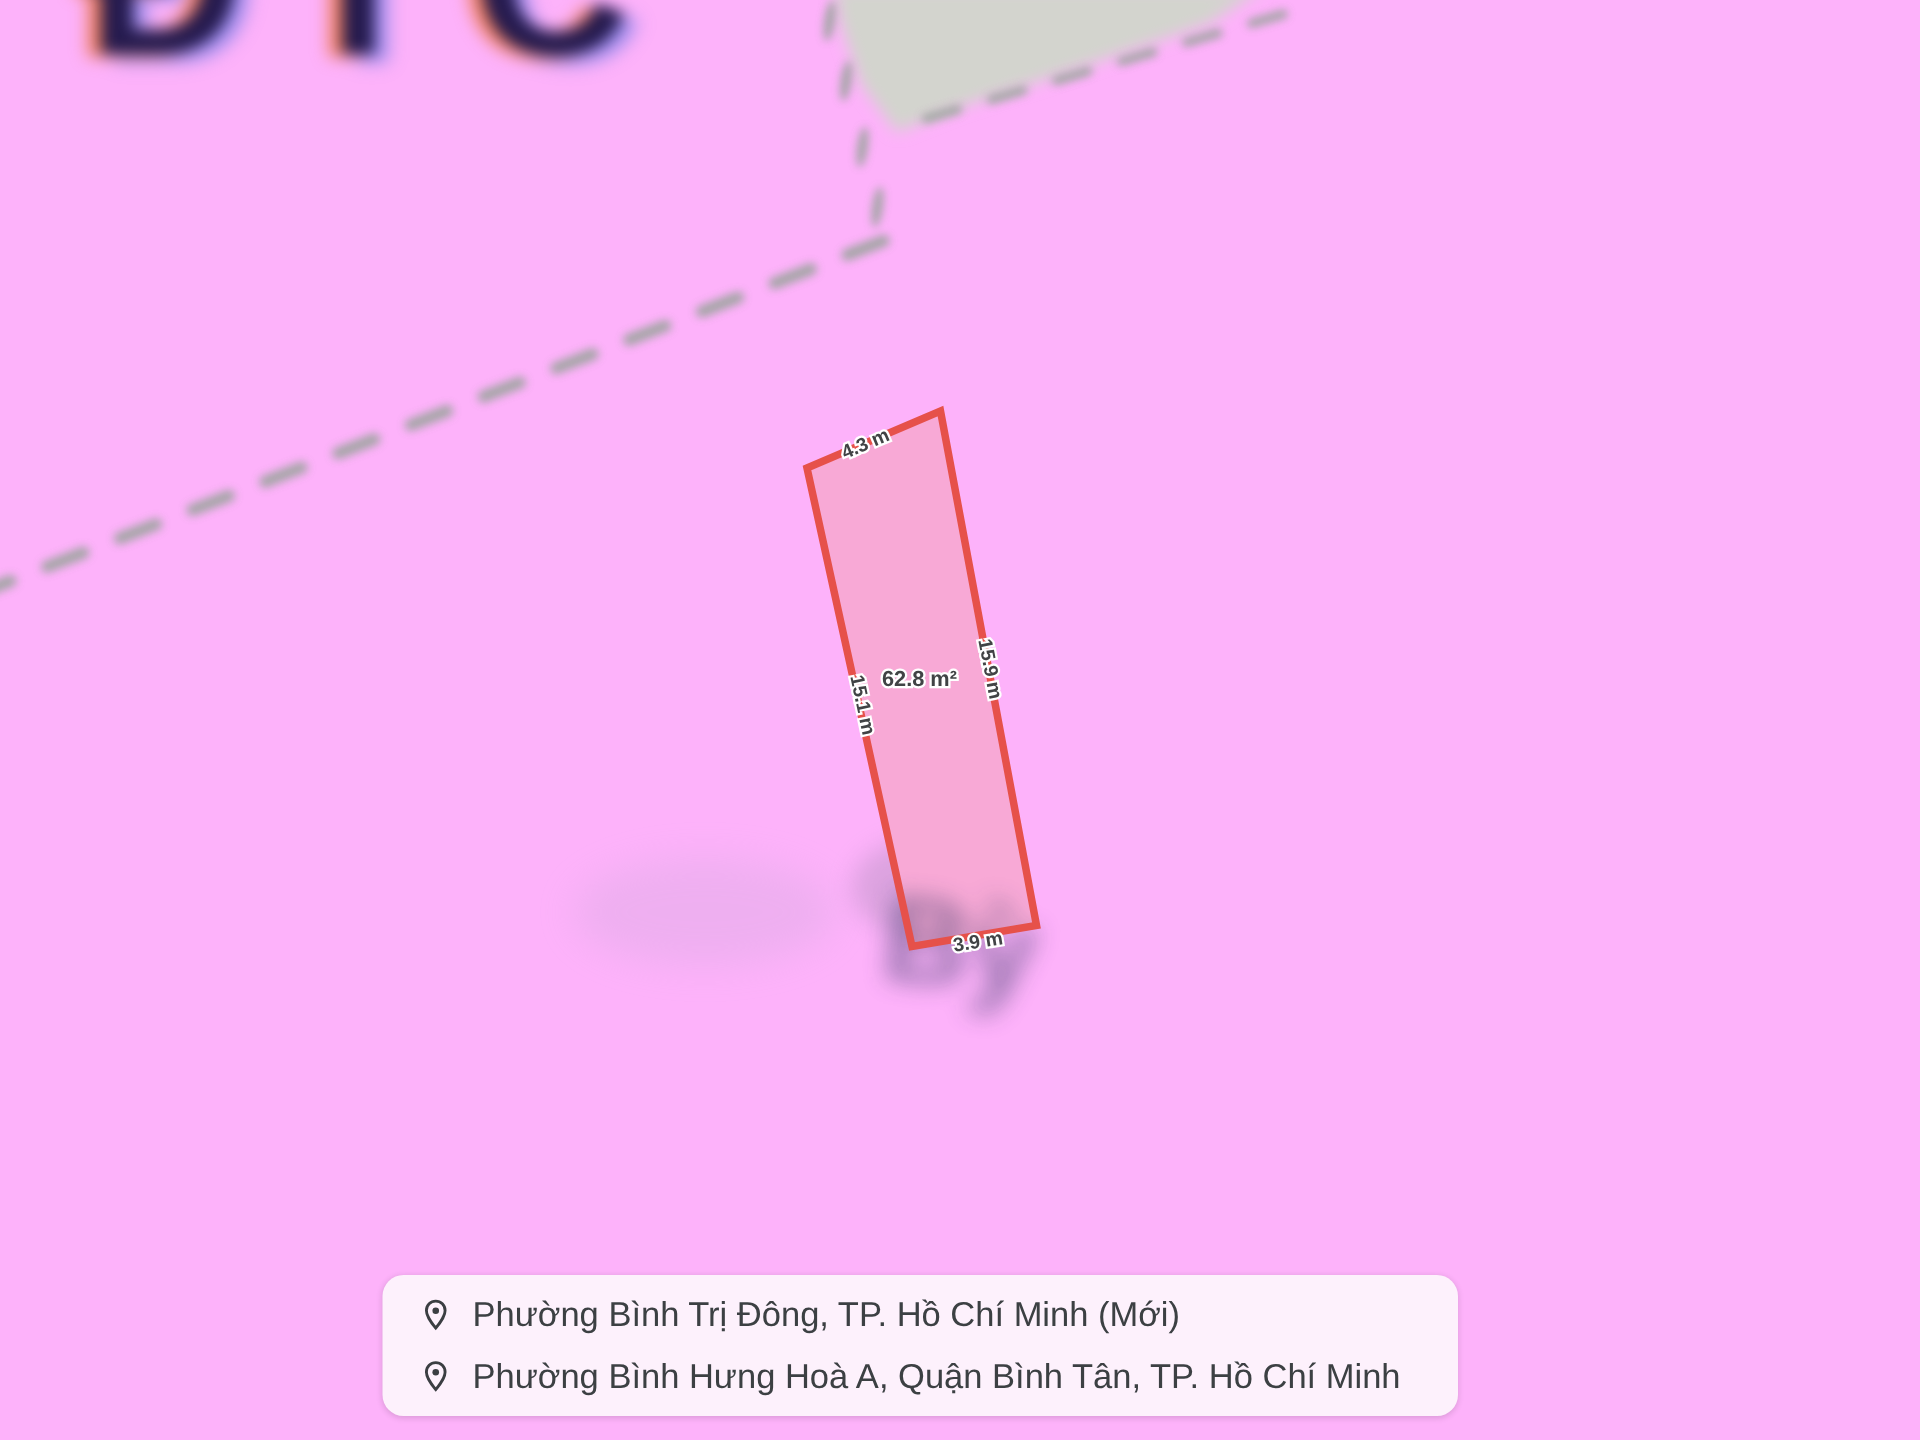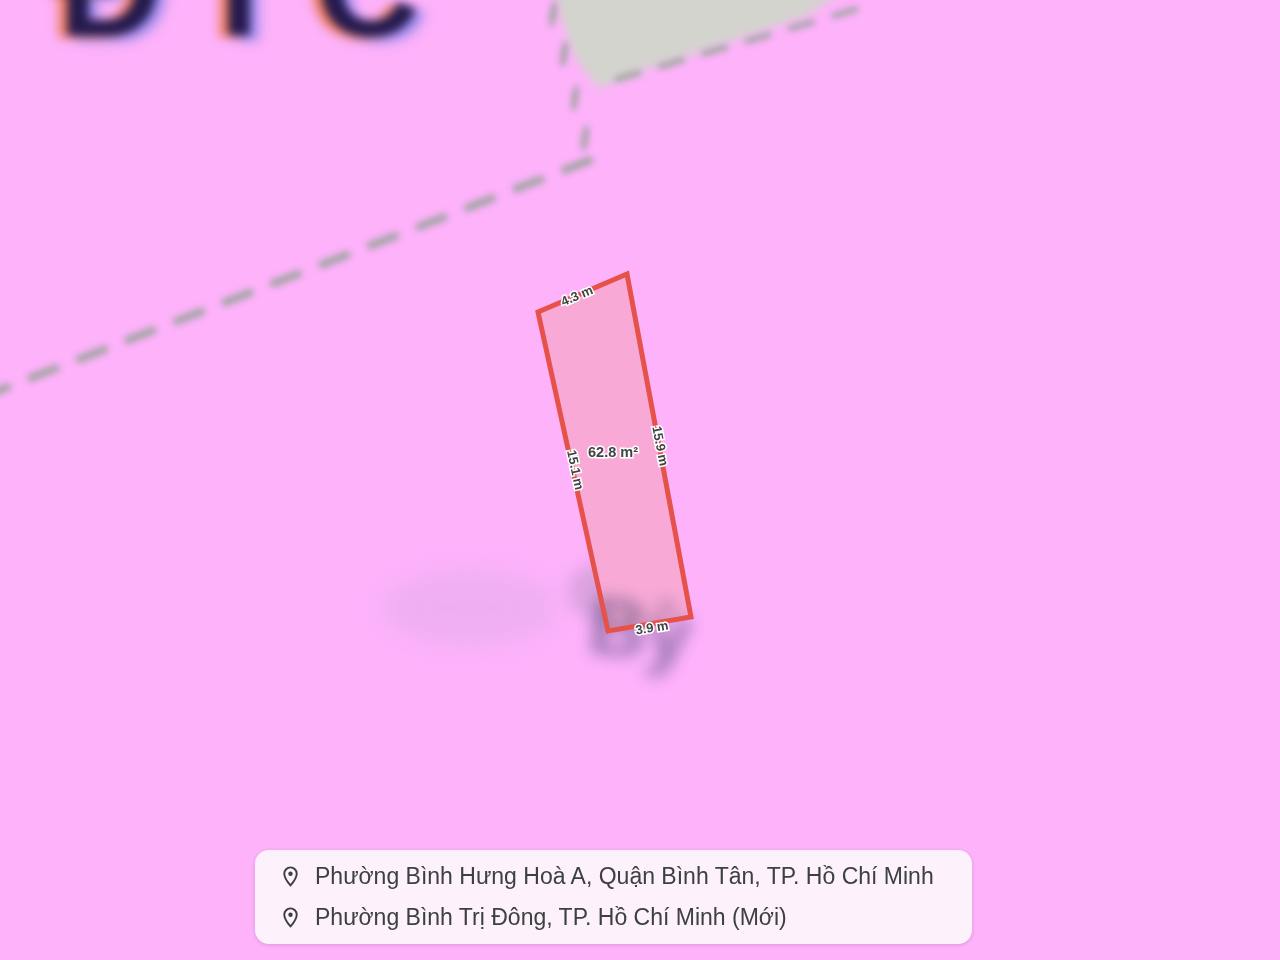--- a/index.html
+++ b/index.html
@@ -139,25 +139,25 @@
   <div id="giant-label">ĐTC</div>
 
   <div id="info-card">
     <div class="card-row">
       <span class="pin">
         <svg width="23" height="23" viewBox="0 0 24 24">
           <path d="M12 2.5c-3.6 0-6.5 2.9-6.5 6.5 0 4.7 6.5 12.2 6.5 12.2S18.5 13.7 18.5 9c0-3.6-2.9-6.5-6.5-6.5z" fill="none" stroke="#3b3e42" stroke-width="2"></path>
           <circle cx="12" cy="9.2" r="2.3" fill="#3b3e42"></circle>
         </svg>
       </span>
-      <span class="addr">Phường Bình Hưng Hoà A, Quận Bình Tân, TP. Hồ Chí Minh</span>
+      <span class="addr">Phường Bình Trị Đông, TP. Hồ Chí Minh (Mới)</span>
     </div>
     <div class="card-row">
       <span class="pin">
         <svg width="23" height="23" viewBox="0 0 24 24">
           <path d="M12 2.5c-3.6 0-6.5 2.9-6.5 6.5 0 4.7 6.5 12.2 6.5 12.2S18.5 13.7 18.5 9c0-3.6-2.9-6.5-6.5-6.5z" fill="none" stroke="#3b3e42" stroke-width="2"></path>
           <circle cx="12" cy="9.2" r="2.3" fill="#3b3e42"></circle>
         </svg>
       </span>
-      <span class="addr">Phường Bình Trị Đông, TP. Hồ Chí Minh (Mới)</span>
+      <span class="addr">Phường Bình Hưng Hoà A, Quận Bình Tân, TP. Hồ Chí Minh</span>
     </div>
   </div>
 </div>
 
 </body></html>

